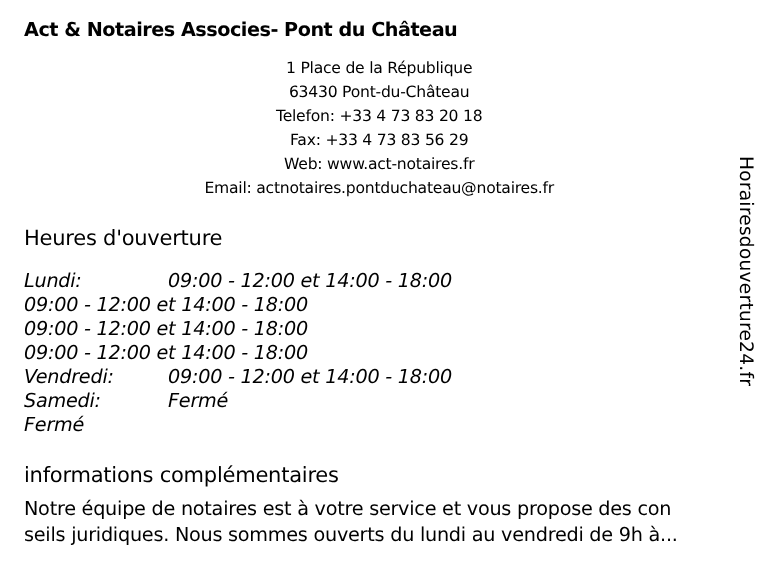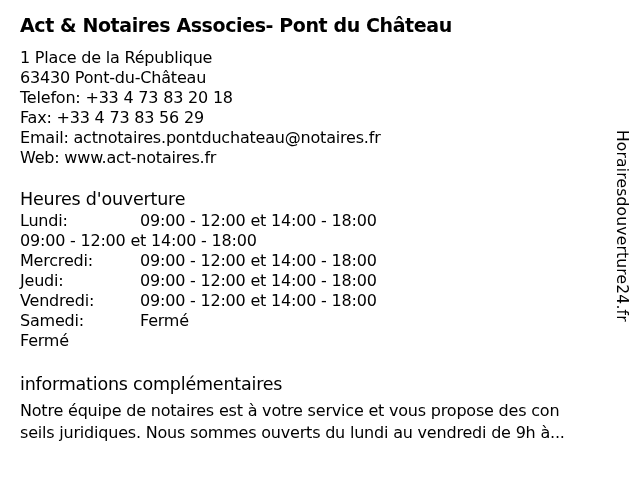--- a/index.html
+++ b/index.html
@@ -18,47 +18,49 @@
   .content {
     position: absolute;
     top: 0;
     left: 0;
     width: 612px;
     padding: 12px 0 0 20px;
     box-sizing: border-box;
   }
   .page-title {
     margin: 0 0 10px 0;
-    font-size: 19px;
+    font-size: 16px;
     line-height: 26px;
     font-weight: bold;
     letter-spacing: -0.4px;
     white-space: nowrap;
   }
   .contact-block {
-    font-size: 16px;
+    font-size: 13px;
     line-height: 20px;
     letter-spacing: -0.2px;
+    text-align: center;
   }
   .contact-line {
     white-space: nowrap;
   }
   .section-heading {
     margin: 0;
     padding-top: 20px;
     font-size: 17.5px;
     line-height: 22px;
     font-weight: normal;
     letter-spacing: -0.2px;
   }
   .hours-table {
-    margin-top: 1px;
+    margin-top: 14px;
     font-size: 16px;
     line-height: 20px;
     letter-spacing: -0.2px;
+    font-style: italic;
   }
   .hours-row {
     display: flex;
   }
   .hours-day {
     width: 120px;
     flex: 0 0 120px;
   }
   .hours-value {
     white-space: nowrap;
@@ -93,40 +95,38 @@
 
 <div class="content">
 
   <h1 class="page-title">Act &amp; Notaires Associes- Pont du Château</h1>
 
   <div class="contact-block">
     <div class="contact-line">1 Place de la République</div>
     <div class="contact-line">63430 Pont-du-Château</div>
     <div class="contact-line">Telefon: +33 4 73 83 20 18</div>
     <div class="contact-line">Fax: +33 4 73 83 56 29</div>
+    <div class="contact-line">Web: www.act-notaires.fr</div>
     <div class="contact-line">Email: actnotaires.pontduchateau@notaires.fr</div>
-    <div class="contact-line">Web: www.act-notaires.fr</div>
   </div>
 
   <h2 class="section-heading">Heures d'ouverture</h2>
 
   <div class="hours-table">
     <div class="hours-row">
       <span class="hours-day">Lundi:</span>
       <span class="hours-value">09:00 - 12:00 et 14:00 - 18:00</span>
     </div>
     <div class="hours-row">
       <span class="hours-value">09:00 - 12:00 et 14:00 - 18:00</span>
     </div>
     <div class="hours-row">
-      <span class="hours-day">Mercredi:</span>
       <span class="hours-value">09:00 - 12:00 et 14:00 - 18:00</span>
     </div>
     <div class="hours-row">
-      <span class="hours-day">Jeudi:</span>
       <span class="hours-value">09:00 - 12:00 et 14:00 - 18:00</span>
     </div>
     <div class="hours-row">
       <span class="hours-day">Vendredi:</span>
       <span class="hours-value">09:00 - 12:00 et 14:00 - 18:00</span>
     </div>
     <div class="hours-row">
       <span class="hours-day">Samedi:</span>
       <span class="hours-value">Fermé</span>
     </div>

